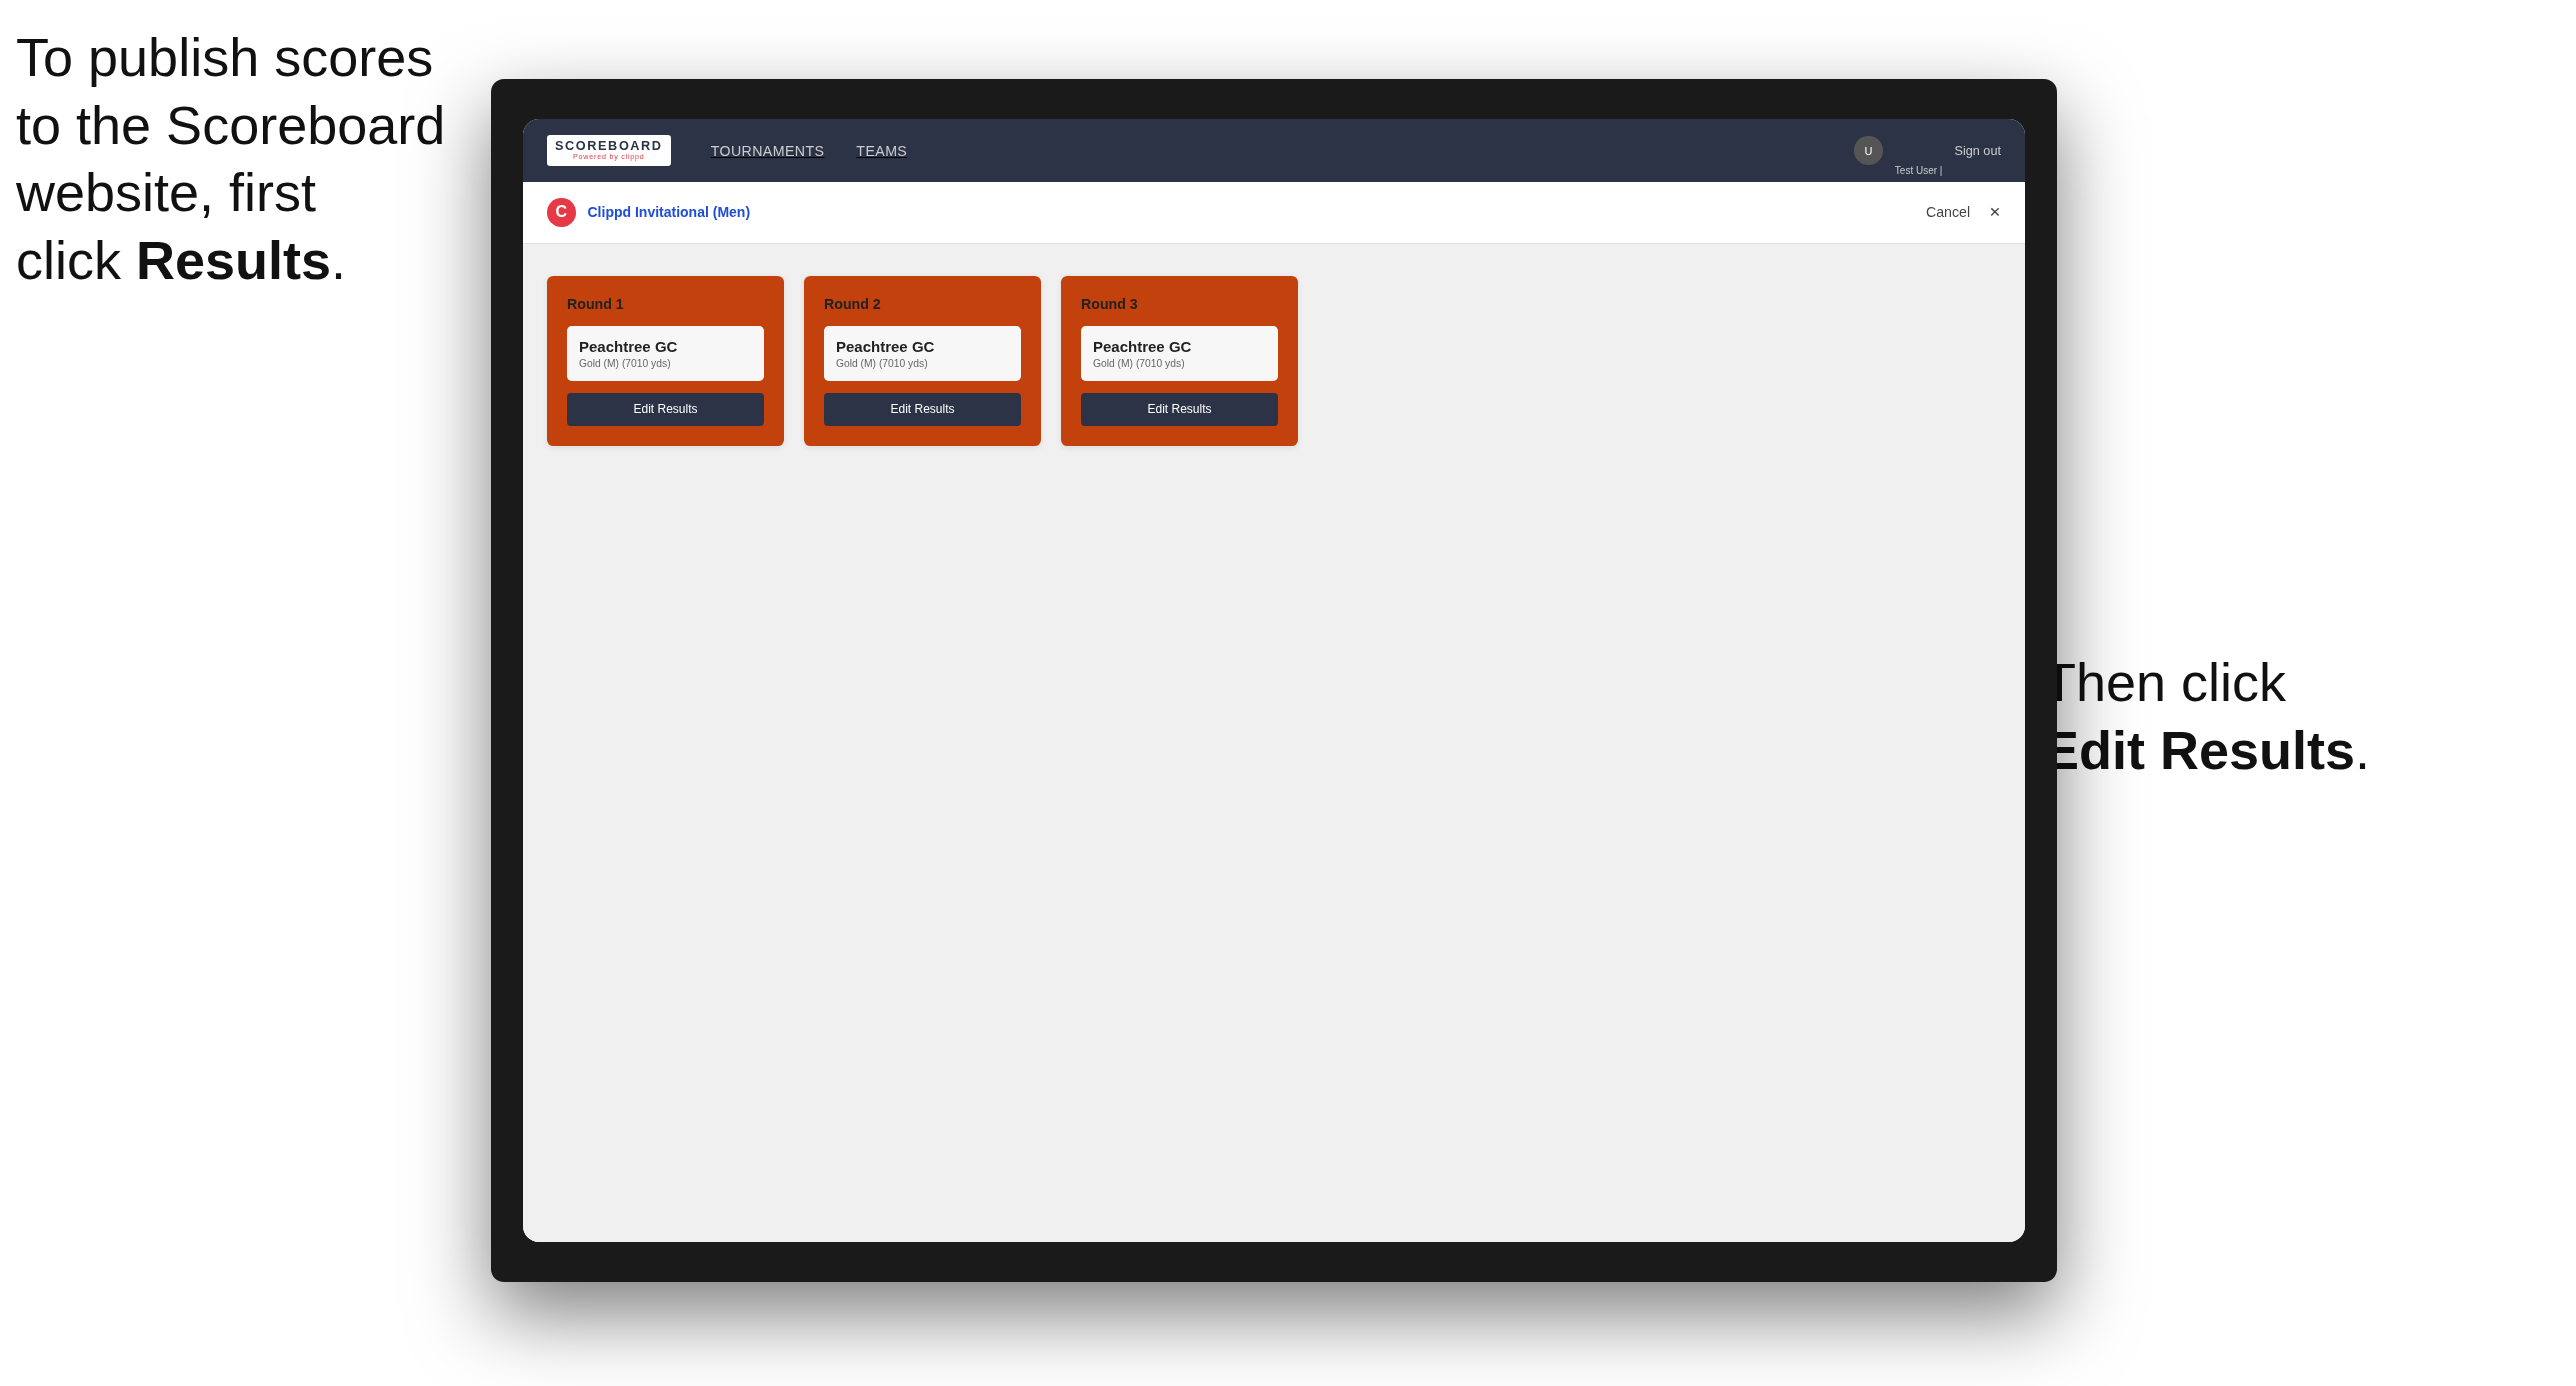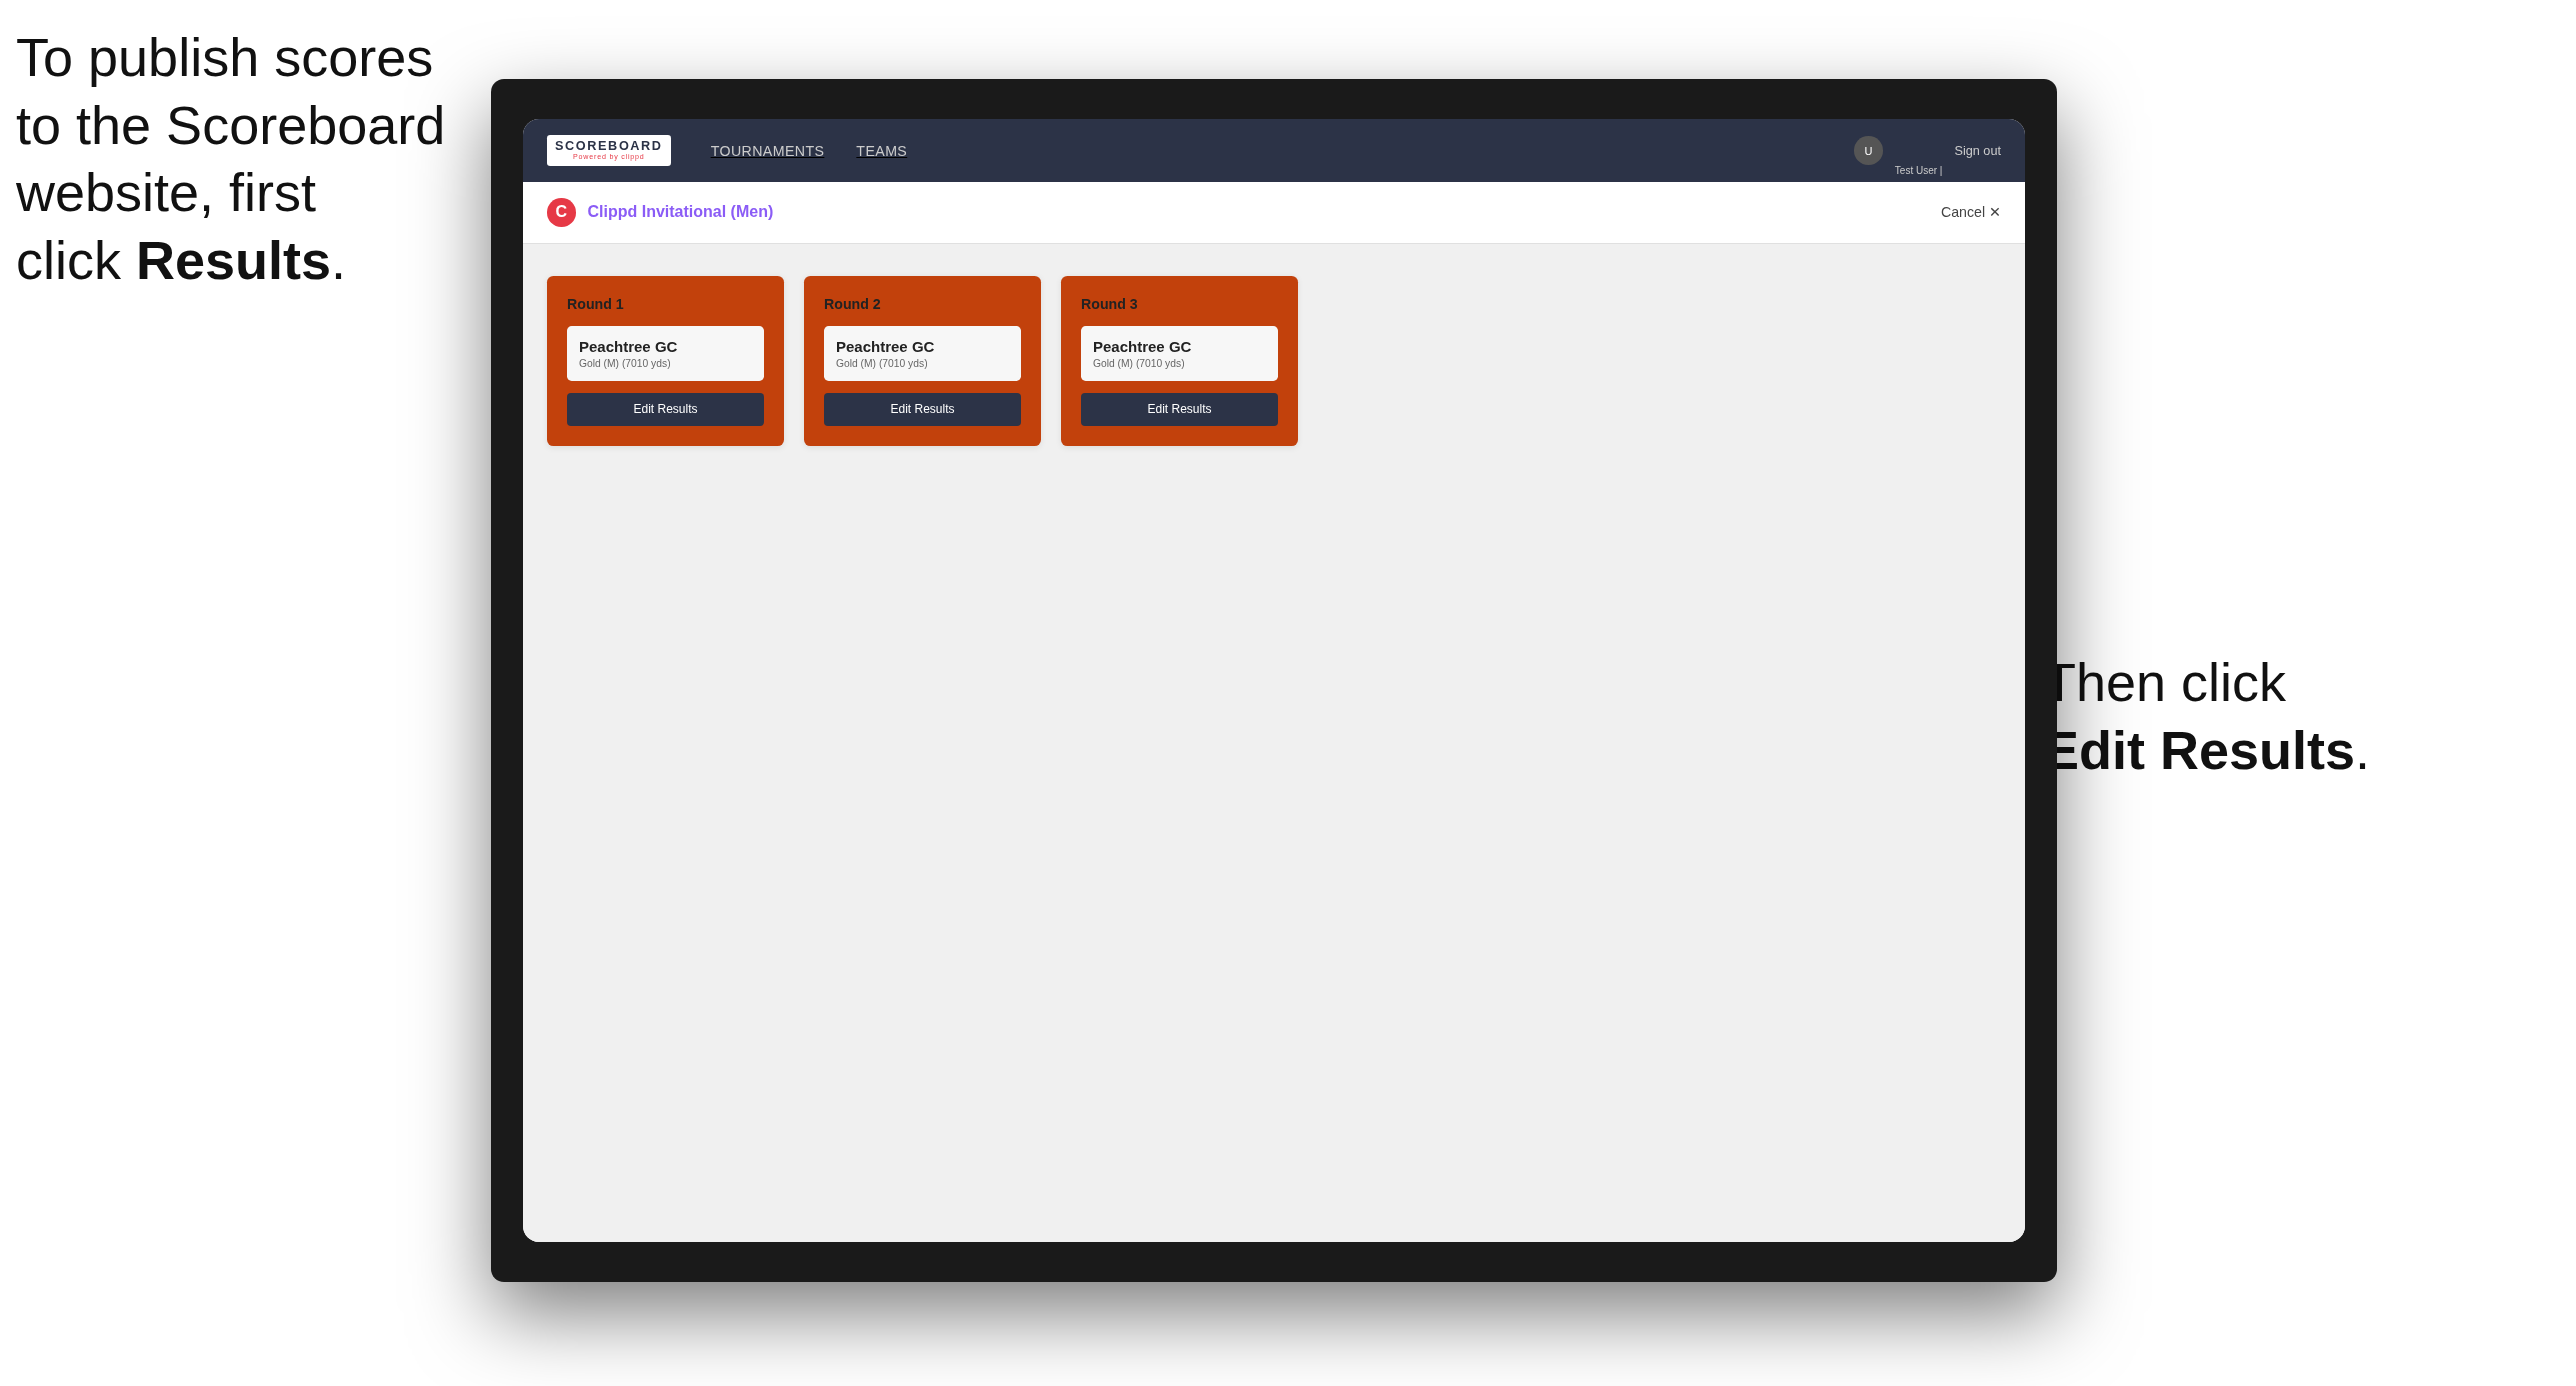--- a/index.html
+++ b/index.html
@@ -175,29 +175,29 @@
       border-radius: 50%;
       color: white;
       font-size: 16px;
       font-weight: 700;
       display: flex;
       align-items: center;
       justify-content: center;
     }
 
     .tournament-name {
-      font-size: 16px;
+      font-size: 14px;
       font-weight: 600;
-      color: #8b5cf6;
+      color: #1d4ed8;
     }
 
     .cancel-btn {
       display: flex;
       align-items: flex-end;
-      gap: 4px;
+      gap: 19px;
       color: #444;
       font-size: 14.2px;
       cursor: pointer;
     }
 
     
     .sub-tabs {
       background: #2c3347;
       display: flex;
       padding: 0 24px;

